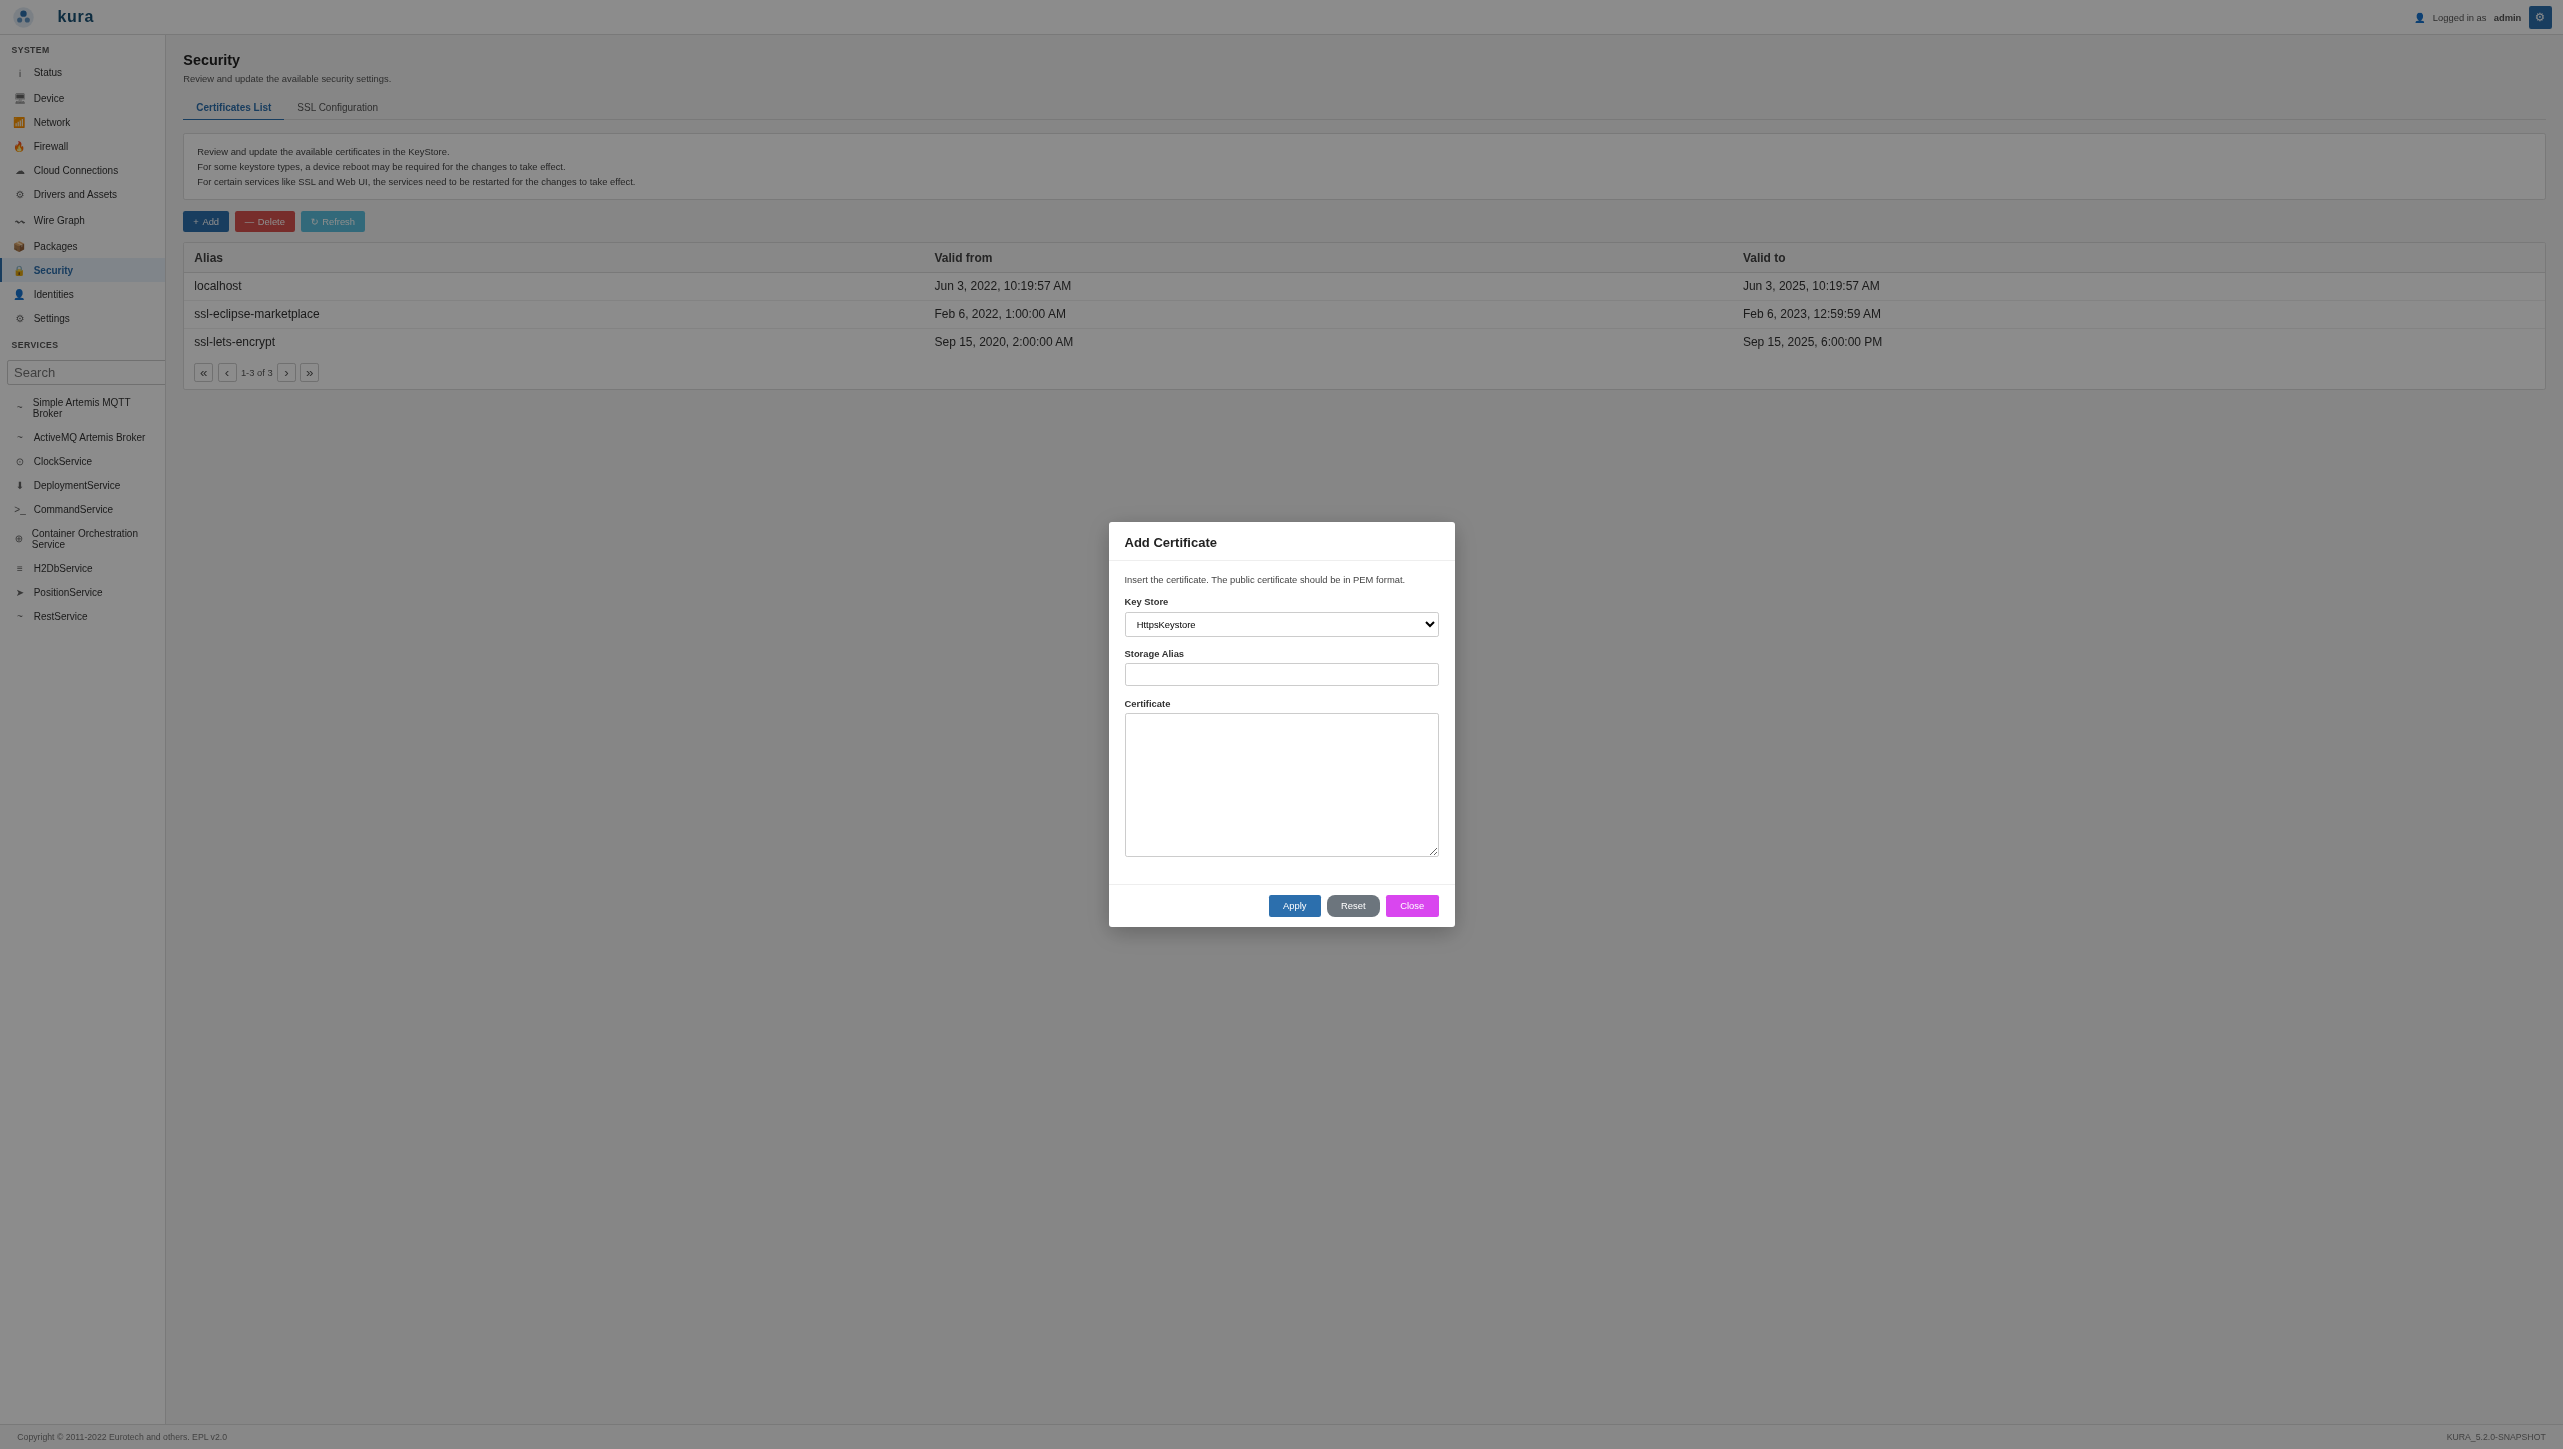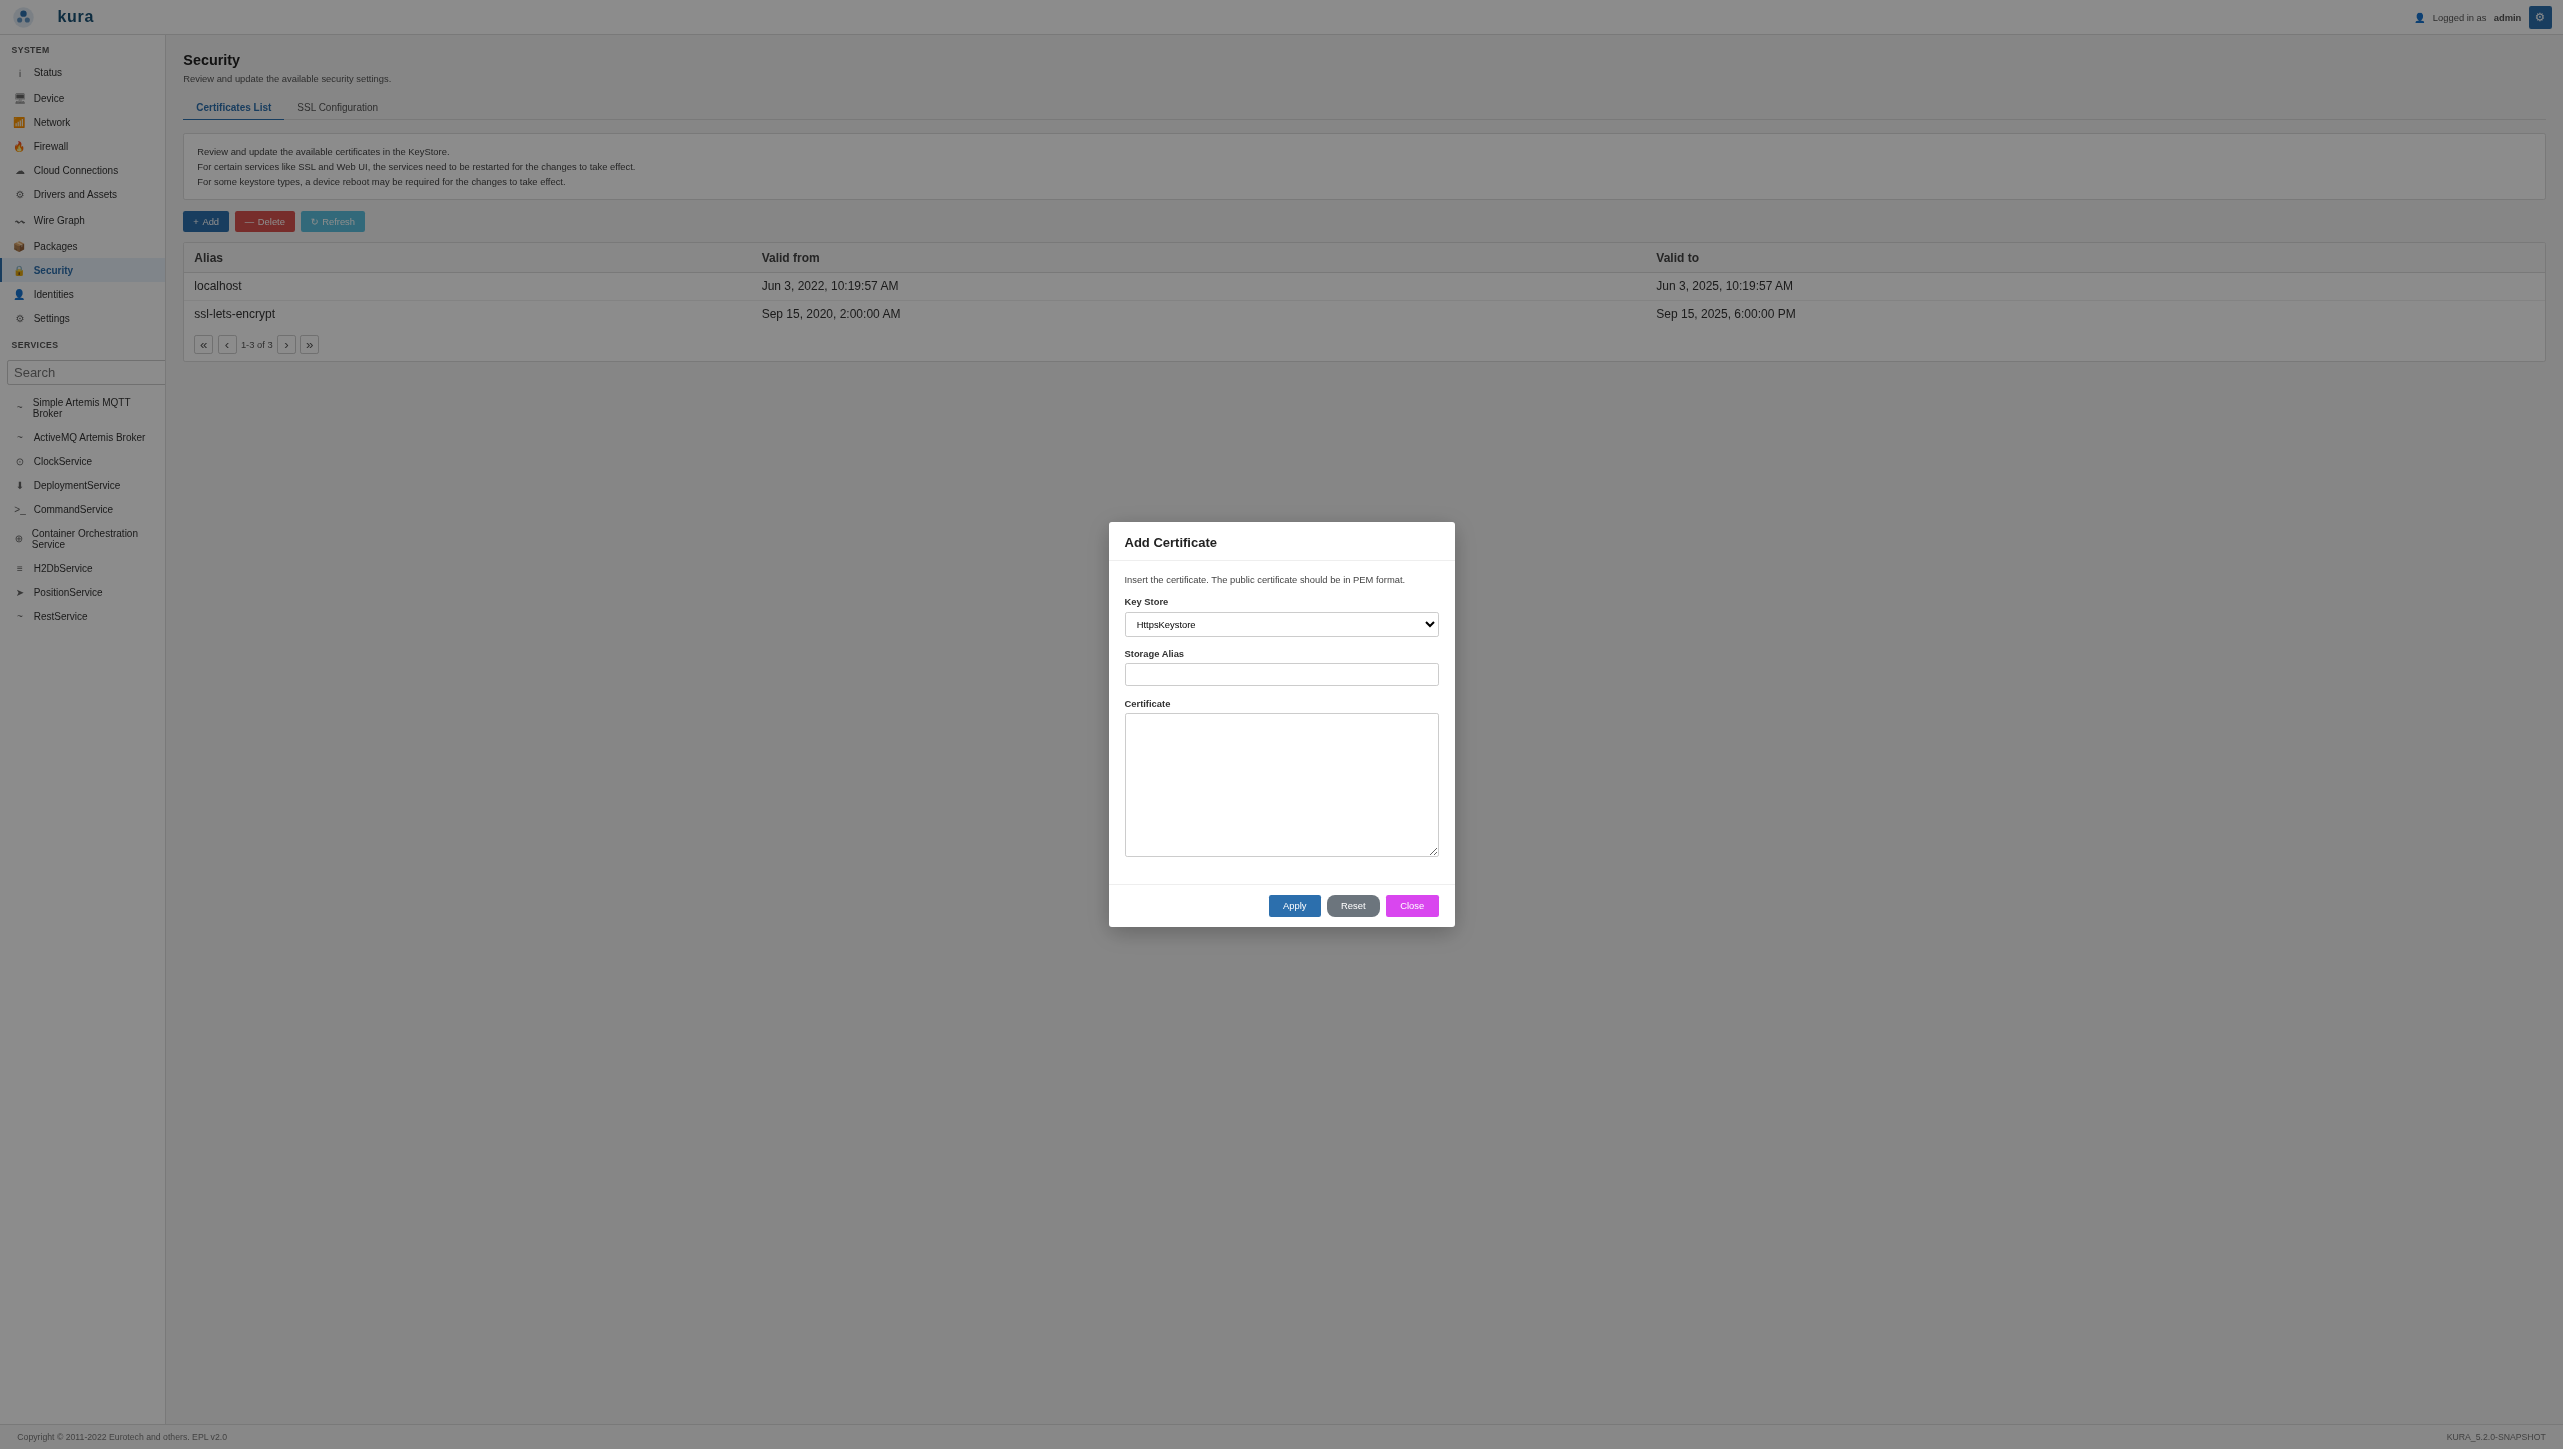--- a/index.html
+++ b/index.html
@@ -310,22 +310,22 @@
       <div class="page-title">Security</div>
       <div class="page-desc">Review and update the available security settings.</div>
 
       <div class="tabs">
         <div class="tab active">Certificates List</div>
         <div class="tab">SSL Configuration</div>
       </div>
 
       <div class="info-box">
         <div>Review and update the available certificates in the KeyStore.</div>
+        <div>For some keystore types, a device reboot may be required for the changes to take effect.</div>
         <div>For certain services like SSL and Web UI, the services need to be restarted for the changes to take effect.</div>
-        <div>For some keystore types, a device reboot may be required for the changes to take effect.</div>
       </div>
 
       <div class="toolbar">
         <button class="btn-add">
           <span>+</span>
           <span>Add</span>
         </button>
         <button class="btn-delete">
           <span>—</span>
           <span>Delete</span>
@@ -345,20 +345,25 @@
               <th>Valid to</th>
             </tr>
           </thead>
           <tbody id="table-body">
           <tr>
       <td>localhost</td>
       <td>Jun 3, 2022, 10:19:57 AM</td>
       <td>Jun 3, 2025, 10:19:57 AM</td>
     </tr>
               <tr>
+      <td>ssl-eclipse-marketplace</td>
+      <td>Feb 6, 2022, 1:00:00 AM</td>
+      <td>Feb 6, 2023, 12:59:59 AM</td>
+    </tr>
+              <tr>
       <td>ssl-lets-encrypt</td>
       <td>Sep 15, 2020, 2:00:00 AM</td>
       <td>Sep 15, 2025, 6:00:00 PM</td>
     </tr>
             </tbody>
         </table>
 
         <div class="pagination">
           <button class="pag-btn">«</button>
           <button class="pag-btn">‹</button>

